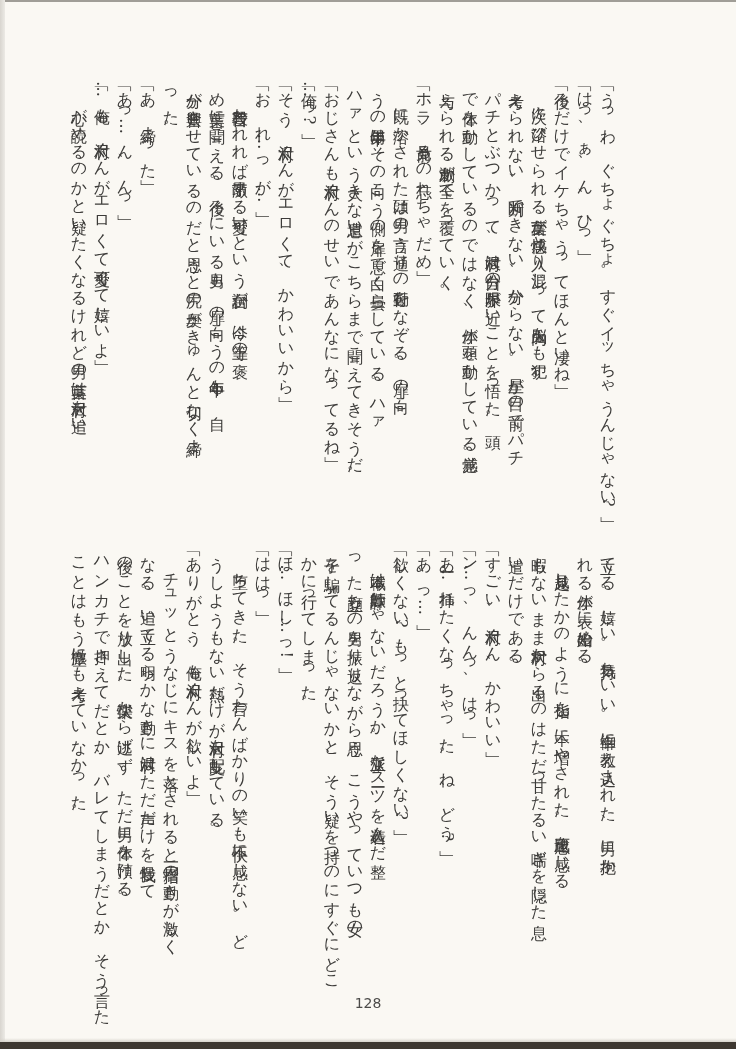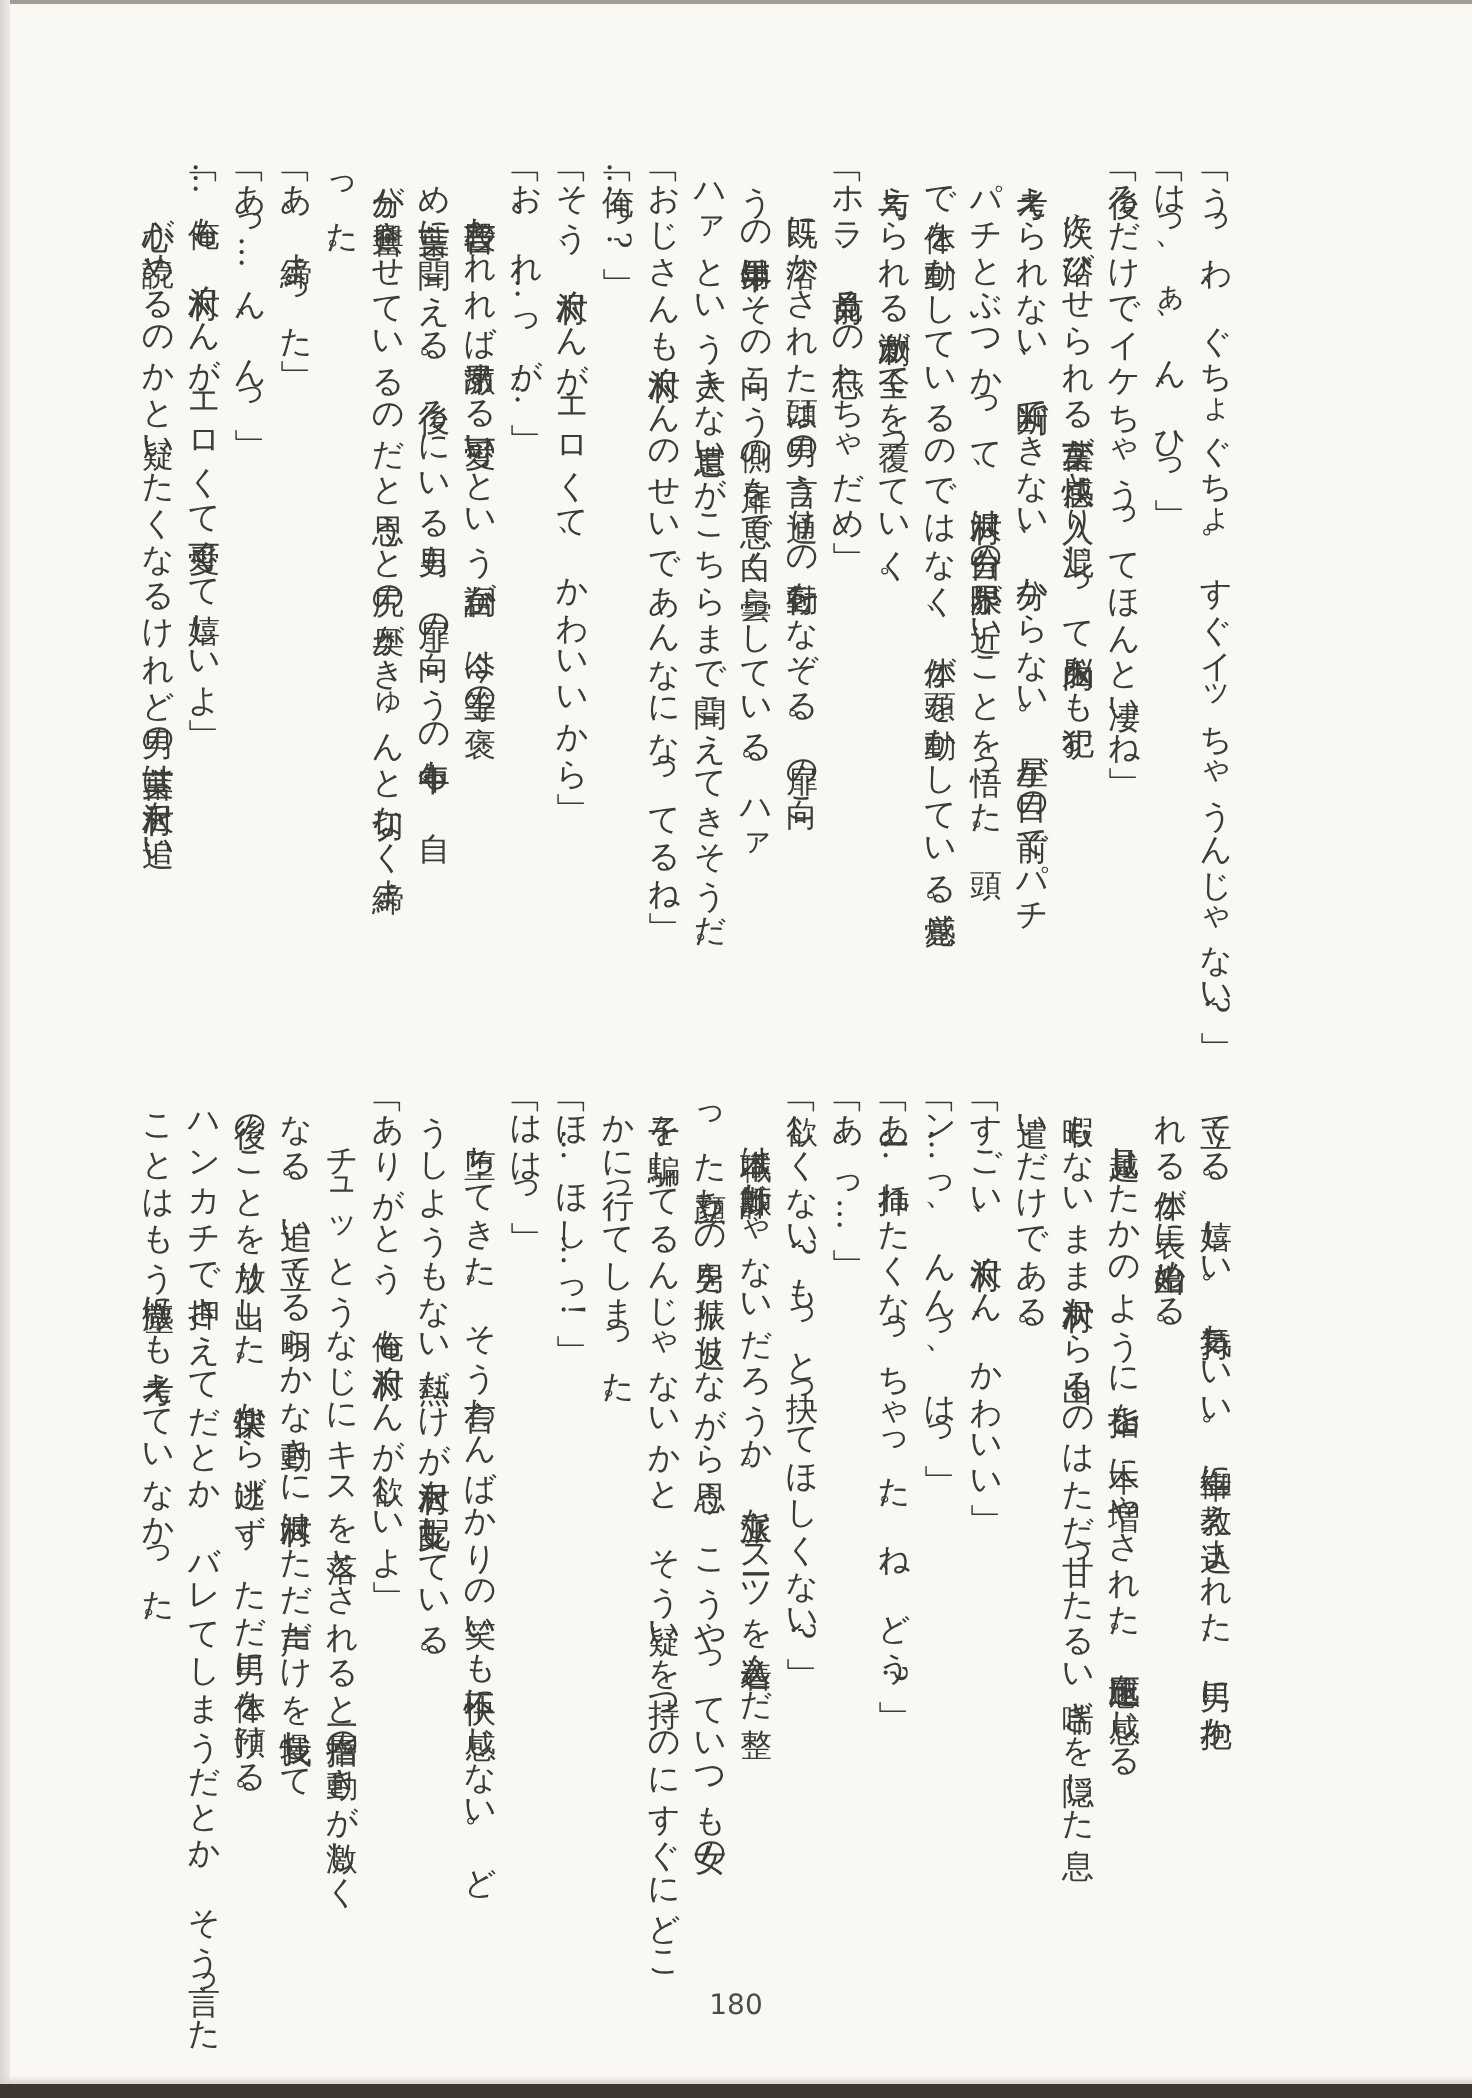--- a/index.html
+++ b/index.html
@@ -111,14 +111,14 @@
       <div class="vline indent">堕ちてきた。そう言わんばかりの笑いも不快に感じない。ど</div>
       <div class="vline">うしようもない熱だけが沢村を支配している。</div>
       <div class="vline">「ありがとう、俺も沢村くんが欲しいよ」</div>
       <div class="vline indent">チュッとうなじにキスを落とされると一層指の動きが激しく</div>
       <div class="vline">なる。追い立てる明らかな動きに沢村はただ声だけを我慢して</div>
       <div class="vline">後のことを放り出した。快楽から逃げず、ただ男に体を預ける。</div>
       <div class="vline">ハンカチで押さえてだとか、バレてしまうだとか、そう言った</div>
       <div class="vline">ことはもう微塵にも考えていなかった。</div>
     </div>
 
-  <div class="page-number">180</div>
+  <div class="page-number">128</div>
 </div>
 
 </body></html>

